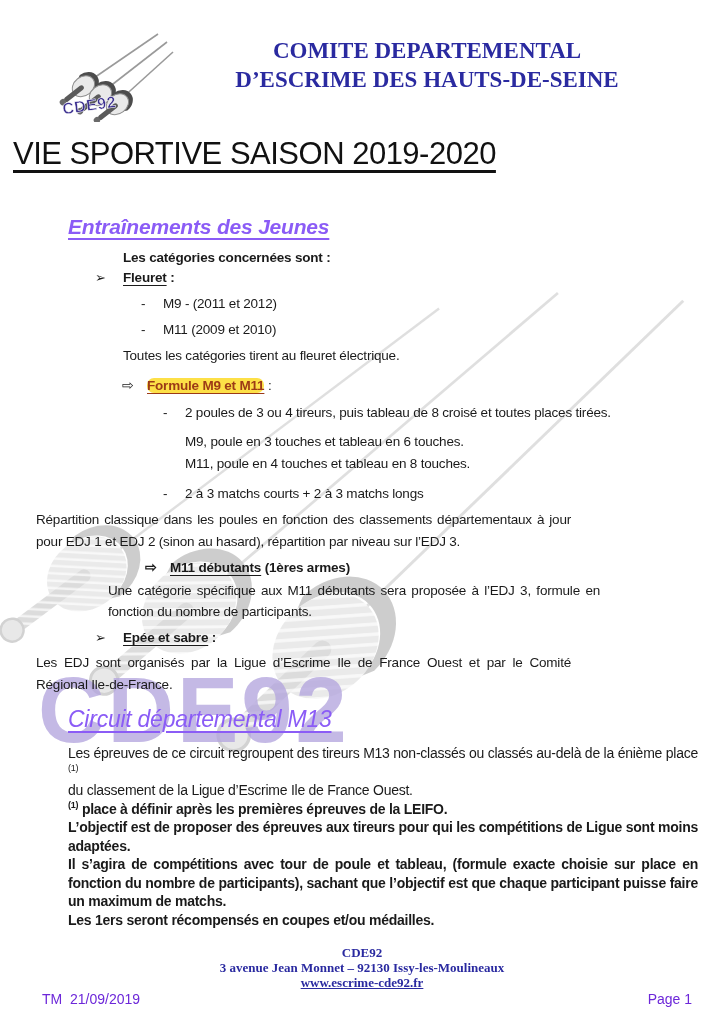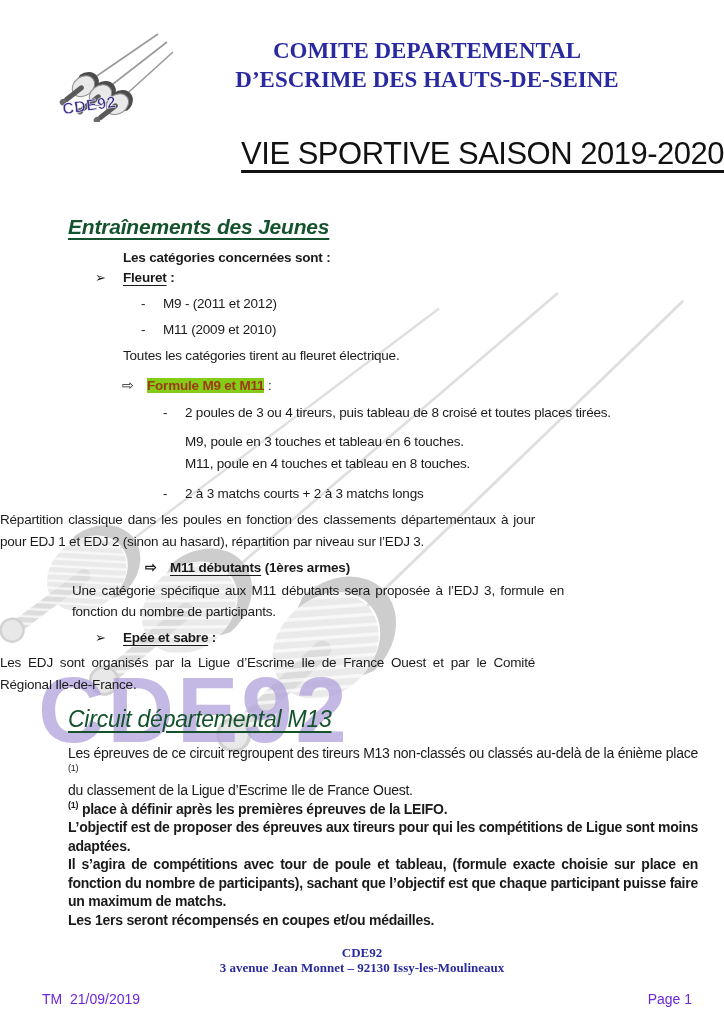--- a/index.html
+++ b/index.html
@@ -9,45 +9,45 @@
   .wm-svg{position:absolute;inset:0;z-index:0;}
   .wm-text{position:absolute;left:38px;top:664px;z-index:0;font-size:92px;font-weight:700;
            letter-spacing:3px;color:#b4a6de;opacity:.78;line-height:1;}
   
   .layer{position:absolute;inset:0;z-index:1;}
   
   .org{position:absolute;top:36px;left:150px;right:20px;text-align:center;
        font-family:"Liberation Serif",serif;font-weight:700;font-size:23px;line-height:29px;
        color:#2a2aa0;}
   .logo{position:absolute;left:54px;top:30px;}
-  .doc-title{position:absolute;top:136px;left:0;right:0;text-align:right;margin-left:13px;}
+  .doc-title{position:absolute;top:136px;left:0;right:0;text-align:left;margin-left:13px;}
   .doc-title span{font-size:31px;letter-spacing:-.5px;color:#111;
        text-decoration:underline;text-decoration-thickness:2.5px;text-underline-offset:6px;}
   
-  .h2{font-style:italic;text-decoration:underline;text-underline-offset:4px;color:#14532d;}
+  .h2{font-style:italic;text-decoration:underline;text-underline-offset:4px;color:#8b5cf6;}
   .h2.bold{font-weight:700;font-size:21px;line-height:26px;}
   .h2.light{font-weight:400;font-size:23px;line-height:30px;}
   #training{position:absolute;top:214px;left:0;right:0;font-size:13.5px;letter-spacing:-.2px;}
   #training .h2{margin:0 0 8px 68px;}
   .row{line-height:20px;}
   .arrow1{display:inline-block;width:28px;margin-left:95px;font-size:13px;}
   .arrow2{display:inline-block;width:25px;font-size:14px;}
   .lbl-b{font-weight:700;text-decoration:underline;text-underline-offset:3px;}
   .lbl-u{text-decoration:underline;text-underline-offset:3px;}
   .pre{white-space:pre;}
   .bold{font-weight:700;}
   .ind1{margin-left:123px;}
   .dash-row{margin-left:141px;line-height:20px;}
   .dash-row .dash{display:inline-block;width:22px;}
   .dash-row2{margin-left:163px;line-height:20px;}
   .dash-row2 .dash{display:inline-block;width:22px;}
   .touch{margin-left:185px;line-height:20px;}
-  .par{width:535px;text-align:justify;line-height:21.5px;}
-  .hl{background:#84cc16;color:#9c3a16;font-weight:600;
-      text-underline-offset:3px;}
+  .par{width:535px;text-align:justify;line-height:21.5px;padding-left:36px;}
+  .hl{background:#fde047;color:#9c3a16;font-weight:600;
+      text-decoration:underline;text-underline-offset:3px;border-radius:7px;}
   .mrow{margin:0;}
   #circuit{position:absolute;top:704px;left:0;right:0;font-size:14px;letter-spacing:-.25px;}
   #circuit .h2{margin:0 0 10px 68px;}
   .cpar{margin:0 0 0 68px;width:630px;text-align:justify;line-height:18.5px;}
   sup{font-size:9px;line-height:0;}
   
   .f-center{position:absolute;top:945px;left:0;right:0;text-align:center;
             font-family:"Liberation Serif",serif;font-weight:700;font-size:13px;
             line-height:15px;color:#2a2aa0;}
   .f-link{color:#2a2aa0;text-decoration:underline;cursor:pointer;}
@@ -183,20 +183,21 @@
       <p class="cpar"><span>Les épreuves de ce circuit regroupent des tireurs M13 non-classés ou classés au-delà de la énième place </span><sup>(1)</sup><br><span>du classement de la Ligue d’Escrime Ile de France Ouest.</span></p>
       <p class="cpar bold"><sup>(1)</sup><span class="pre"> place à définir après les premières épreuves de la LEIFO.</span></p>
       <p class="cpar bold">L’objectif est de proposer des épreuves aux tireurs pour qui les compétitions de Ligue sont moins adaptées.</p>
       <p class="cpar bold">Il s’agira de compétitions avec tour de poule et tableau, (formule exacte choisie sur place en fonction du nombre de participants), sachant que l’objectif est que chaque participant puisse faire un maximum de matchs.</p>
       <p class="cpar bold">Les 1ers seront récompensés en coupes et/ou médailles.</p>
     </div>
 
     <div class="f-center">
       <div>CDE92</div>
       <div>3 avenue Jean Monnet – 92130 Issy-les-Moulineaux</div>
+      <div><span class="f-link">www.escrime-cde92.fr</span></div>
     </div>
     <div class="meta">
       <span class="pre">TM  21/09/2019</span>
       <span class="right">Page 1</span>
     </div>
 
   </div>
 </div>
 
 </body></html>

